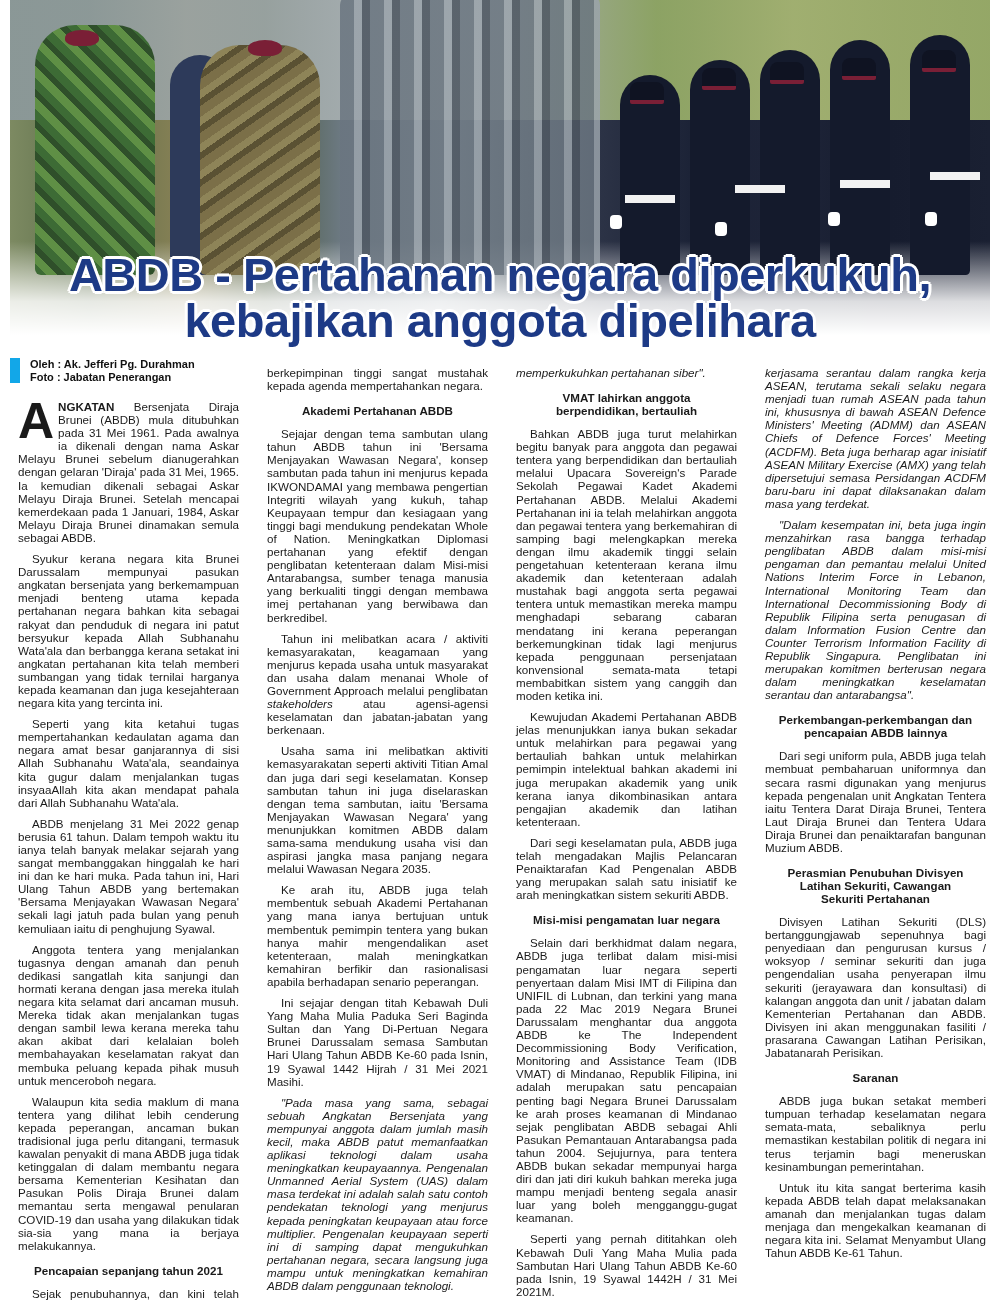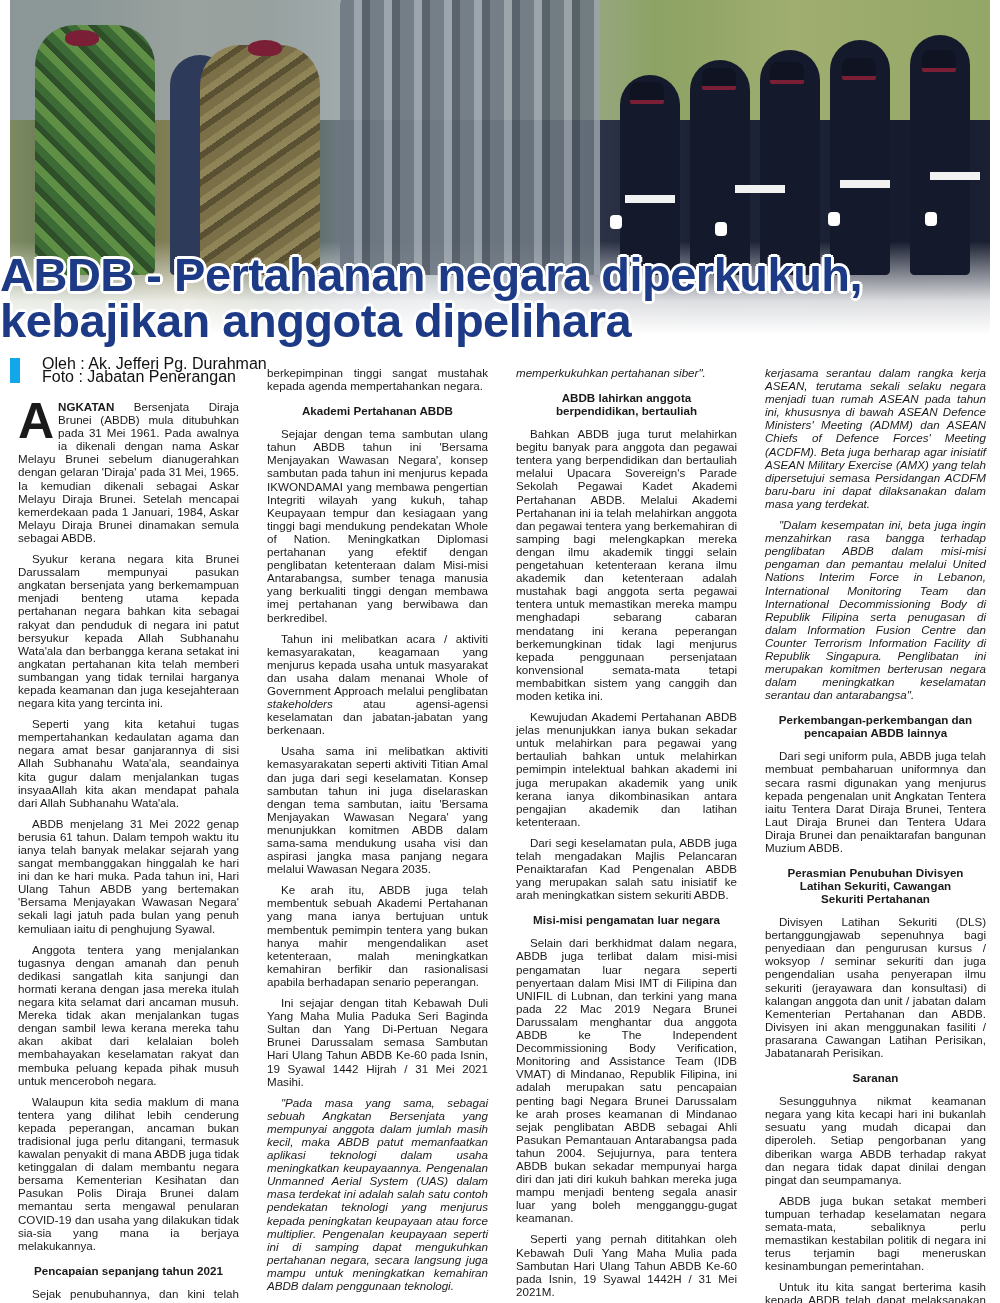--- a/index.html
+++ b/index.html
@@ -18,29 +18,29 @@
   .hero .f-camo2 { left:190px; width:120px; height:230px; background: repeating-linear-gradient(-35deg,#7b6f48 0 9px,#5a5133 9px 15px,#8e8458 15px 22px); }
   .hero .f-blue { left:160px; width:60px; height:220px; background:#2d3a5a; }
   .hero .f-row { left:330px; width:260px; height:280px; background: repeating-linear-gradient(90deg,#6a7580 0 14px,#9aa3ab 14px 22px,#4c5560 22px 30px); opacity:.85; border-radius: 10px 10px 0 0;}
   .hero .f-navy { width:60px; height:220px; background:#141a2c; }
   .hero .beret { position:absolute; width:34px; height:16px; border-radius:50% 50% 40% 40%; background:#7a1f36; }
   .hero .cap { position:absolute; width:34px; height:18px; border-radius:8px 8px 2px 2px; background:#0f1322; border-bottom:4px solid #7a1f36; }
   .hero .belt { position:absolute; height:8px; width:50px; background:#f2f2f2; }
   .hero .glove { position:absolute; width:12px; height:14px; background:#fff; border-radius:4px; }
 
   
-  .headline { position:absolute; left:0; top:252px; width:1000px; margin:0;
+  .headline { position:absolute; left:0; top:252px; width:1000px; text-align:center; margin:0;
     font-family:"Liberation Sans", sans-serif; font-weight:bold; color:#1d3a86; font-size:47px; line-height:46px; letter-spacing:-0.5px;
     text-shadow: 2px 2px 0 #fff, -2px -2px 0 #fff, 2px -2px 0 #fff, -2px 2px 0 #fff, 0 3px 0 #fff, 3px 0 0 #fff, 0 -3px 0 #fff, -3px 0 0 #fff; }
   .headline span { display:block; }
 
   
   .byline { position:absolute; left:10px; top:358px; }
   .byline .bar { position:absolute; left:0; top:0; width:10px; height:25px; background:#12a7e8; }
-  .byline .lines { margin-left:32px; font-weight:normal; font-size:16px; line-height:12.5px; color:#111; }
+  .byline .lines { margin-left:20px; font-weight:bold; font-size:11px; line-height:12.5px; color:#111; }
 
   
   .col { position:absolute; width:237px; font-size:11.6px; line-height:13.1px; text-align:justify; }
   .col p { margin:8px; text-indent:14px; }
   .col p.noindent { text-indent:0; }
   .col p.it { font-style:italic; }
   .col h3 { font-size:11.6px; line-height:13px; font-weight:bold; text-align:center; margin:12px 0 10px 0; }
   .col1 { left:10px; top:392px; }
   .col2 { left:259px; top:358px; }
   .col3 { left:508px; top:358px; }
@@ -112,21 +112,21 @@
   <p>Usaha sama ini melibatkan aktiviti kemasyarakatan seperti aktiviti Titian Amal dan juga dari segi keselamatan. Konsep sambutan tahun ini juga diselaraskan dengan tema sambutan, iaitu 'Bersama Menjayakan Wawasan Negara' yang menunjukkan komitmen ABDB dalam sama-sama mendukung usaha visi dan aspirasi jangka masa panjang negara melalui Wawasan Negara 2035.</p>
   <p>Ke arah itu, ABDB juga telah membentuk sebuah Akademi Pertahanan yang mana ianya bertujuan untuk membentuk pemimpin tentera yang bukan hanya mahir mengendalikan aset ketenteraan, malah meningkatkan kemahiran berfikir dan rasionalisasi apabila berhadapan senario peperangan.</p>
   <p>Ini sejajar dengan titah Kebawah Duli Yang Maha Mulia Paduka Seri Baginda Sultan dan Yang Di-Pertuan Negara Brunei Darussalam semasa Sambutan Hari Ulang Tahun ABDB Ke-60 pada Isnin, 19 Syawal 1442 Hijrah / 31 Mei 2021 Masihi.</p>
   <p class="it">"Pada masa yang sama, sebagai sebuah Angkatan Bersenjata yang mempunyai anggota dalam jumlah masih kecil, maka ABDB patut memanfaatkan aplikasi teknologi dalam usaha meningkatkan keupayaannya. Pengenalan Unmanned Aerial System (UAS) dalam masa terdekat ini adalah salah satu contoh pendekatan teknologi yang menjurus kepada peningkatan keupayaan atau force multiplier. Pengenalan keupayaan seperti ini di samping dapat mengukuhkan pertahanan negara, secara langsung juga mampu untuk meningkatkan kemahiran ABDB dalam penggunaan teknologi.</p>
   <p class="it">"Beta ingin mengingatkan supaya ABDB sentiasa sensitif dan responsif terhadap perkembangan semasa. Pada masa ini, dunia banyak menerima manfaat dari teknologi siber. Namun jangan lupa, bahawa ia juga boleh jadi ancaman kepada keselamatan manakala berlakunya serangan yang dinamakan serangan siber. Oleh itu, beta berharap, penubuhan Cyber Defence Unit akan dimanfaatkan sepenuhnya bagi tujuan menangani ancaman dan sekali gus</p>
 </div>
 
 <div class="col col3">
   <p class="noindent it">memperkukuhkan pertahanan siber".</p>
   <h3>
-    <span>ABDB lahirkan anggota</span><br>
+    <span>VMAT lahirkan anggota</span><br>
     <span>berpendidikan, bertauliah</span>
   </h3>
   <p>Bahkan ABDB juga turut melahirkan begitu banyak para anggota dan pegawai tentera yang berpendidikan dan bertauliah melalui Upacara Sovereign's Parade Sekolah Pegawai Kadet Akademi Pertahanan ABDB. Melalui Akademi Pertahanan ini ia telah melahirkan anggota dan pegawai tentera yang berkemahiran di samping bagi melengkapkan mereka dengan ilmu akademik tinggi selain pengetahuan ketenteraan kerana ilmu akademik dan ketenteraan adalah mustahak bagi anggota serta pegawai tentera untuk memastikan mereka mampu menghadapi sebarang cabaran mendatang ini kerana peperangan berkemungkinan tidak lagi menjurus kepada penggunaan persenjataan konvensional semata-mata tetapi membabitkan sistem yang canggih dan moden ketika ini.</p>
   <p>Kewujudan Akademi Pertahanan ABDB jelas menunjukkan ianya bukan sekadar untuk melahirkan para pegawai yang bertauliah bahkan untuk melahirkan pemimpin intelektual bahkan akademi ini juga merupakan akademik yang unik kerana ianya dikombinasikan antara pengajian akademik dan latihan ketenteraan.</p>
   <p>Dari segi keselamatan pula, ABDB juga telah mengadakan Majlis Pelancaran Penaiktarafan Kad Pengenalan ABDB yang merupakan salah satu inisiatif ke arah meningkatkan sistem sekuriti ABDB.</p>
   <h3>Misi-misi pengamatan luar negara</h3>
   <p>Selain dari berkhidmat dalam negara, ABDB juga terlibat dalam misi-misi pengamatan luar negara seperti penyertaan dalam Misi IMT di Filipina dan UNIFIL di Lubnan, dan terkini yang mana pada 22 Mac 2019 Negara Brunei Darussalam menghantar dua anggota ABDB ke The Independent Decommissioning Body Verification, Monitoring and Assistance Team (IDB VMAT) di Mindanao, Republik Filipina, ini adalah merupakan satu pencapaian penting bagi Negara Brunei Darussalam ke arah proses keamanan di Mindanao sejak penglibatan ABDB sebagai Ahli Pasukan Pemantauan Antarabangsa pada tahun 2004. Sejujurnya, para tentera ABDB bukan sekadar mempunyai harga diri dan jati diri kukuh bahkan mereka juga mampu menjadi benteng segala anasir luar yang boleh mengganggu-gugat keamanan.</p>
   <p>Seperti yang pernah dititahkan oleh Kebawah Duli Yang Maha Mulia pada Sambutan Hari Ulang Tahun ABDB Ke-60 pada Isnin, 19 Syawal 1442H / 31 Mei 2021M.</p>
   <p class="it">"Dalam hal berkaitan kerjasama serantau, Beta juga turut gembira dengan usaha Kementerian Pertahanan dan ABDB dalam mengekalkan Diplomasi Pertahanan dan</p>
 </div>
@@ -139,16 +139,15 @@
     <span>pencapaian ABDB lainnya</span>
   </h3>
   <p>Dari segi uniform pula, ABDB juga telah membuat pembaharuan uniformnya dan secara rasmi digunakan yang menjurus kepada pengenalan unit Angkatan Tentera iaitu Tentera Darat Diraja Brunei, Tentera Laut Diraja Brunei dan Tentera Udara Diraja Brunei dan penaiktarafan bangunan Muzium ABDB.</p>
   <h3>
     <span>Perasmian Penubuhan Divisyen</span><br>
     <span>Latihan Sekuriti, Cawangan</span><br>
     <span>Sekuriti Pertahanan</span>
   </h3>
   <p>Divisyen Latihan Sekuriti (DLS) bertanggungjawab sepenuhnya bagi penyediaan dan pengurusan kursus / woksyop / seminar sekuriti dan juga pengendalian usaha penyerapan ilmu sekuriti (jerayawara dan konsultasi) di kalangan anggota dan unit / jabatan dalam Kementerian Pertahanan dan ABDB. Divisyen ini akan menggunakan fasiliti / prasarana Cawangan Latihan Perisikan, Jabatanarah Perisikan.</p>
   <h3>Saranan</h3>
-  <p>Sesungguhnya nikmat keamanan negara yang kita kecapi hari ini bukanlah sesuatu yang mudah dicapai dan diperoleh. Setiap pengorbanan yang diberikan warga ABDB terhadap rakyat dan negara tidak dapat dinilai dengan pingat dan seumpamanya.</p>
   <p>ABDB juga bukan setakat memberi tumpuan terhadap keselamatan negara semata-mata, sebaliknya perlu memastikan kestabilan politik di negara ini terus terjamin bagi meneruskan kesinambungan pemerintahan.</p>
   <p>Untuk itu kita sangat berterima kasih kepada ABDB telah dapat melaksanakan amanah dan menjalankan tugas dalam menjaga dan mengekalkan keamanan di negara kita ini. Selamat Menyambut Ulang Tahun ABDB Ke-61 Tahun.</p>
 </div>
 
 </body></html>

